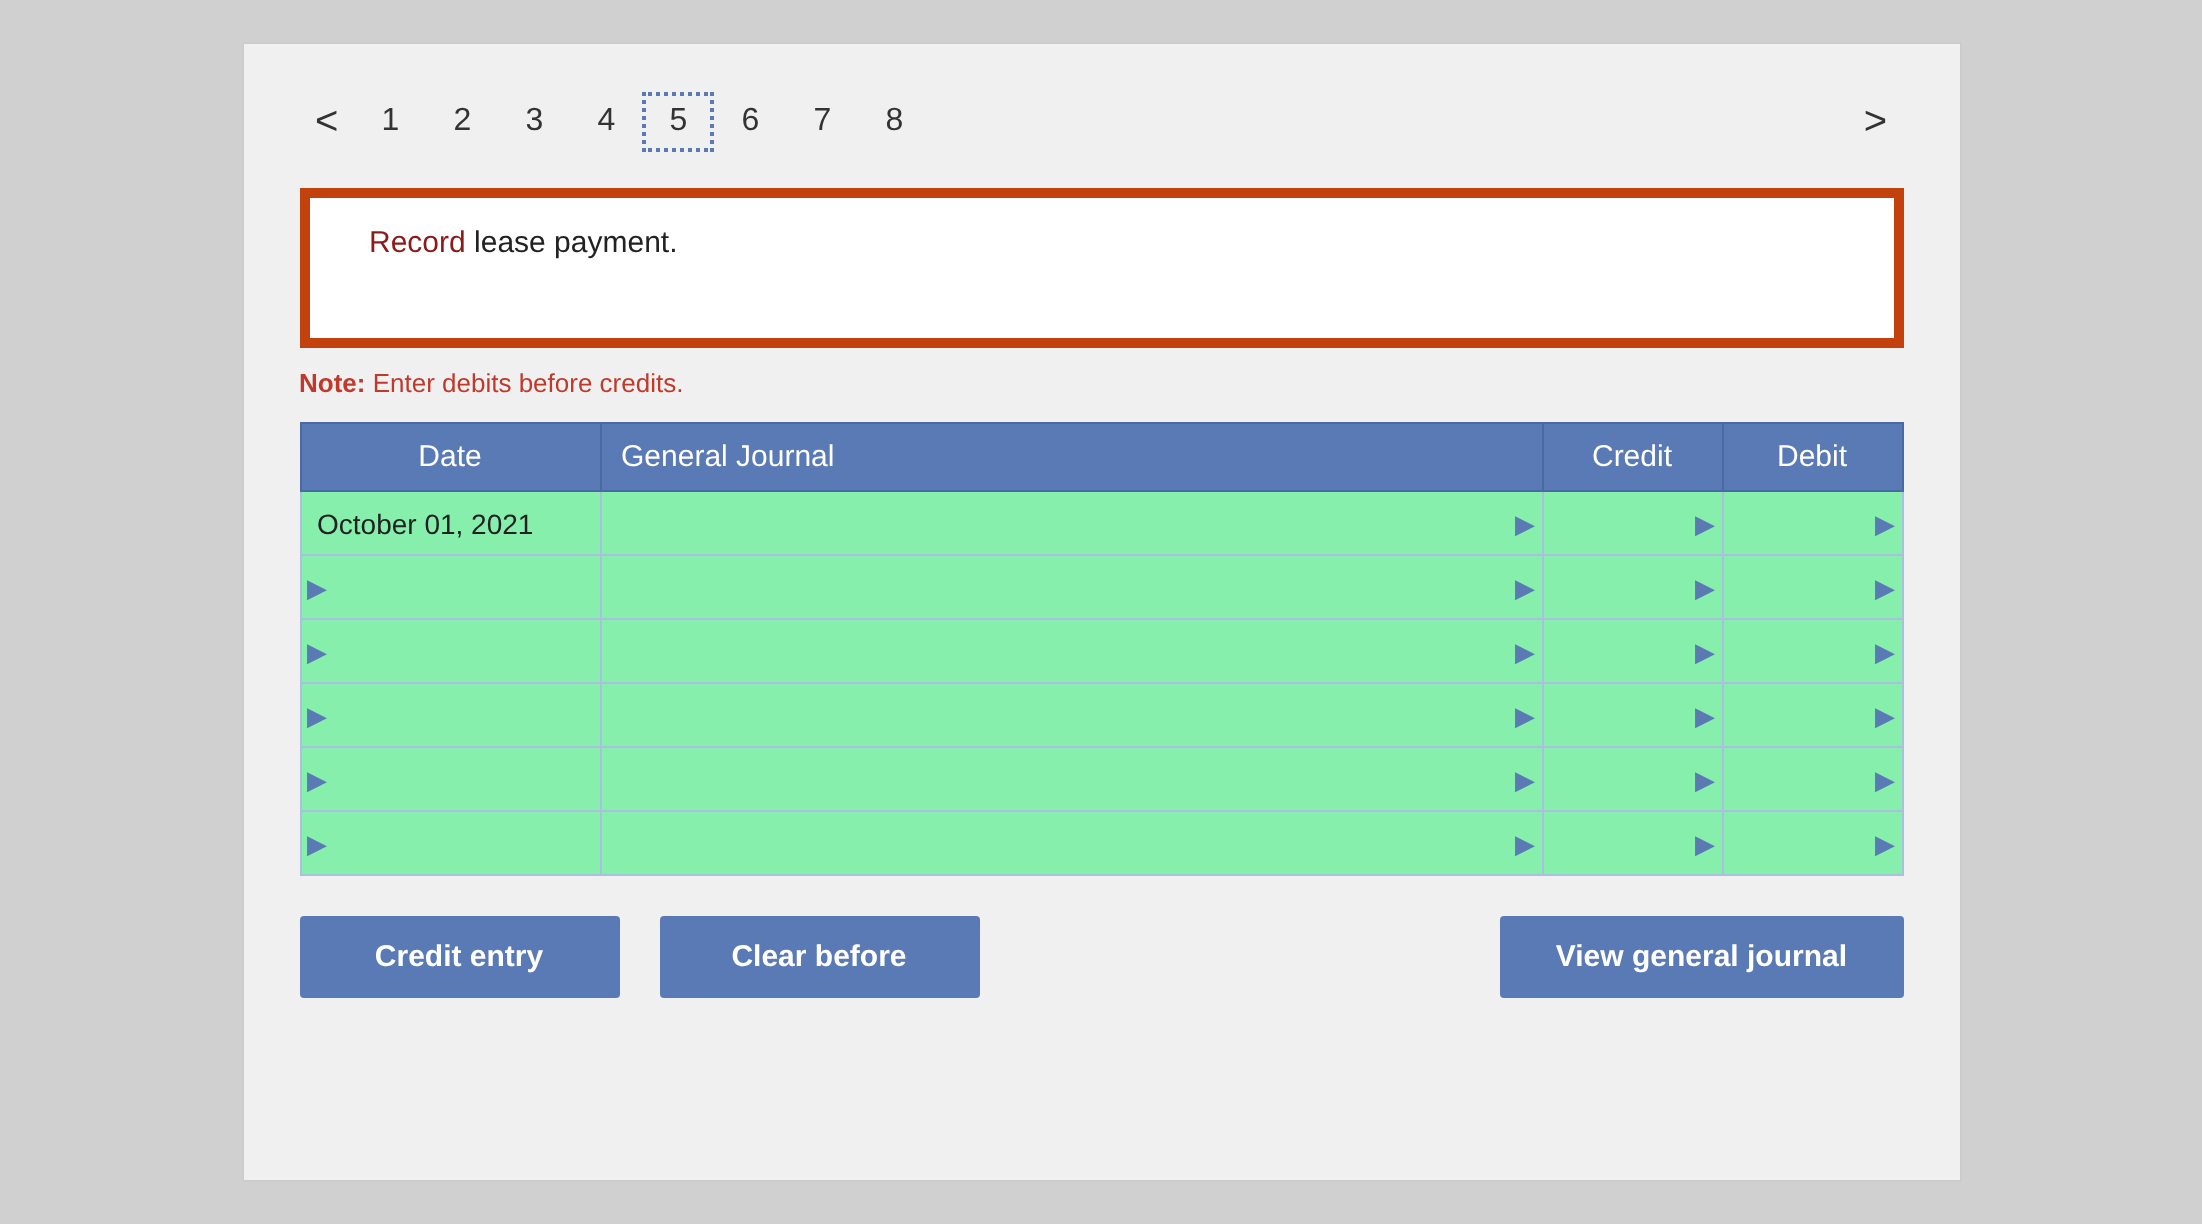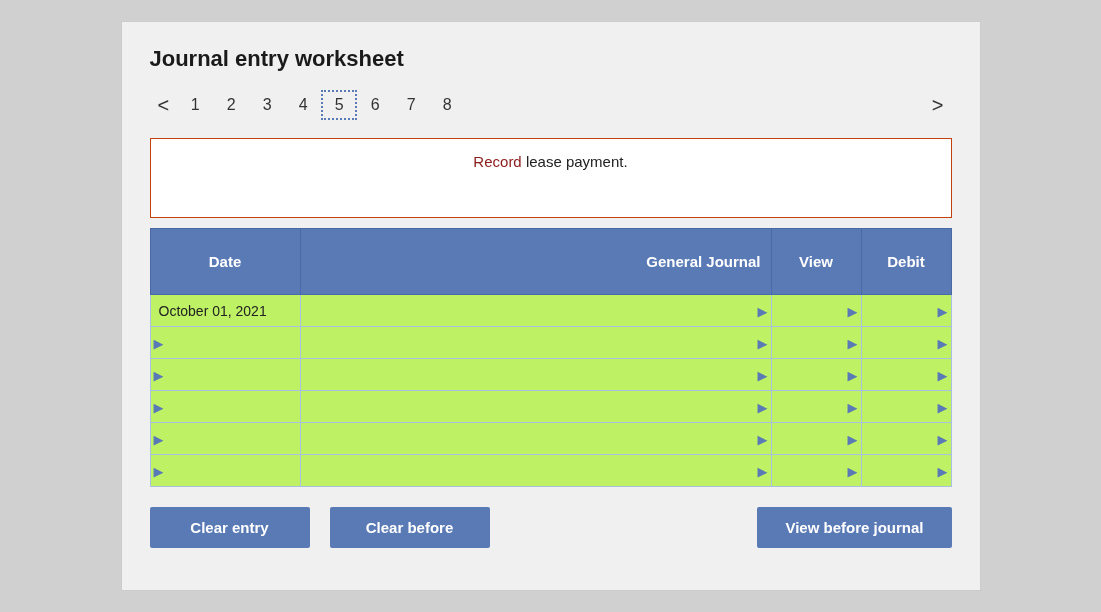--- a/index.html
+++ b/index.html
@@ -46,27 +46,26 @@
       text-align: center;
       padding: 4px 0;
       cursor: pointer;
     }
     .nav-num.active {
       border: 2px dotted #5a7ab5;
       color: #333;
     }
     .description-box {
       background: #fff;
-      border: 1px solid #c2410c;
+      border: 5px solid #c2410c;
       padding: 14px 30px;
       min-height: 80px;
       margin-bottom: 10px;
       font-size: 15px;
       color: #222;
-      text-align: center;
     }
     .description-box span.record-word {
       color: #8b1a1a;
     }
     .note-text {
       font-size: 13px;
       color: #c0392b;
       margin-bottom: 12px;
     }
     .note-text span.note-label {
@@ -76,31 +75,31 @@
       width: 100%;
       border-collapse: collapse;
       margin-bottom: 20px;
     }
     .journal-table thead tr {
       background: #5a7ab5;
     }
     .journal-table thead th {
       color: #fff;
       font-size: 15px;
-      font-weight: bold;
-      padding: 24px 10px;
+      font-weight: normal;
+      padding: 8px 10px;
       border: 1px solid #4a6aa5;
       text-align: center;
     }
     .journal-table thead th.col-date { width: 150px; text-align: center; }
-    .journal-table thead th.col-journal { text-align: right; }
+    .journal-table thead th.col-journal { text-align: left; }
     .journal-table thead th.col-debit { width: 90px; text-align: center; }
     .journal-table thead th.col-credit { width: 90px; text-align: center; }
     .journal-table tbody tr {
-      background: #bef264;
+      background: #86efac;
     }
     .journal-table tbody td {
       border: 1px solid #aac0e0;
       padding: 0;
       height: 32px;
       position: relative;
     }
     .journal-table tbody td input {
       width: 100%;
       height: 100%;
@@ -152,47 +151,49 @@
       min-width: 160px;
       text-align: center;
     }
     .btn-spacer { flex: 1; }
     .btn-right { margin-left: auto; }
   </style>
 </head>
 <body>
 
 <div class="worksheet-container">
-  <div class="title">Journal entry worksheet</div>
 
   <div class="nav-row">
     <span class="nav-arrow">&lt;</span>
     <span class="nav-num">1</span>
     <span class="nav-num">2</span>
     <span class="nav-num">3</span>
     <span class="nav-num">4</span>
     <span class="nav-num active">5</span>
     <span class="nav-num">6</span>
     <span class="nav-num">7</span>
     <span class="nav-num">8</span>
     <span style="flex:1"></span>
     <span class="nav-arrow">&gt;</span>
   </div>
 
   <div class="description-box">
     <span class="record-word">Record</span><span> lease payment.</span>
   </div>
 
+  <div class="note-text">
+    <span class="note-label">Note:</span><span> Enter debits before credits.</span>
+  </div>
 
   <table class="journal-table">
     <thead>
       <tr>
         <th class="col-date">Date</th>
         <th class="col-journal">General Journal</th>
-        <th class="col-debit">View</th>
+        <th class="col-debit">Credit</th>
         <th class="col-credit">Debit</th>
       </tr>
     </thead>
     <tbody id="table-body">
     <tr>
           <td class="date-cell">October 01, 2021</td>
           <td style="position: relative;"><input type="text" style=""><span class="cell-arrow">▶</span></td>
           <td style="position: relative;"><input type="text" style=""><span class="cell-arrow">▶</span></td>
           <td style="position: relative;"><input type="text" style=""><span class="cell-arrow">▶</span></td>
         </tr>
@@ -223,18 +224,18 @@
         <tr>
           <td class="date-cell"><input type="text" style=""><span class="cell-arrow-left">▶</span></td>
           <td style="position: relative;"><input type="text" style=""><span class="cell-arrow">▶</span></td>
           <td style="position: relative;"><input type="text" style=""><span class="cell-arrow">▶</span></td>
           <td style="position: relative;"><input type="text" style=""><span class="cell-arrow">▶</span></td>
         </tr>
       </tbody>
   </table>
 
   <div class="btn-row">
-    <button class="btn">Clear entry</button>
+    <button class="btn">Credit entry</button>
     <button class="btn">Clear before</button>
     <div class="btn-spacer"></div>
-    <button class="btn btn-right">View before journal</button>
+    <button class="btn btn-right">View general journal</button>
   </div>
 </div>
 
 </body></html>

